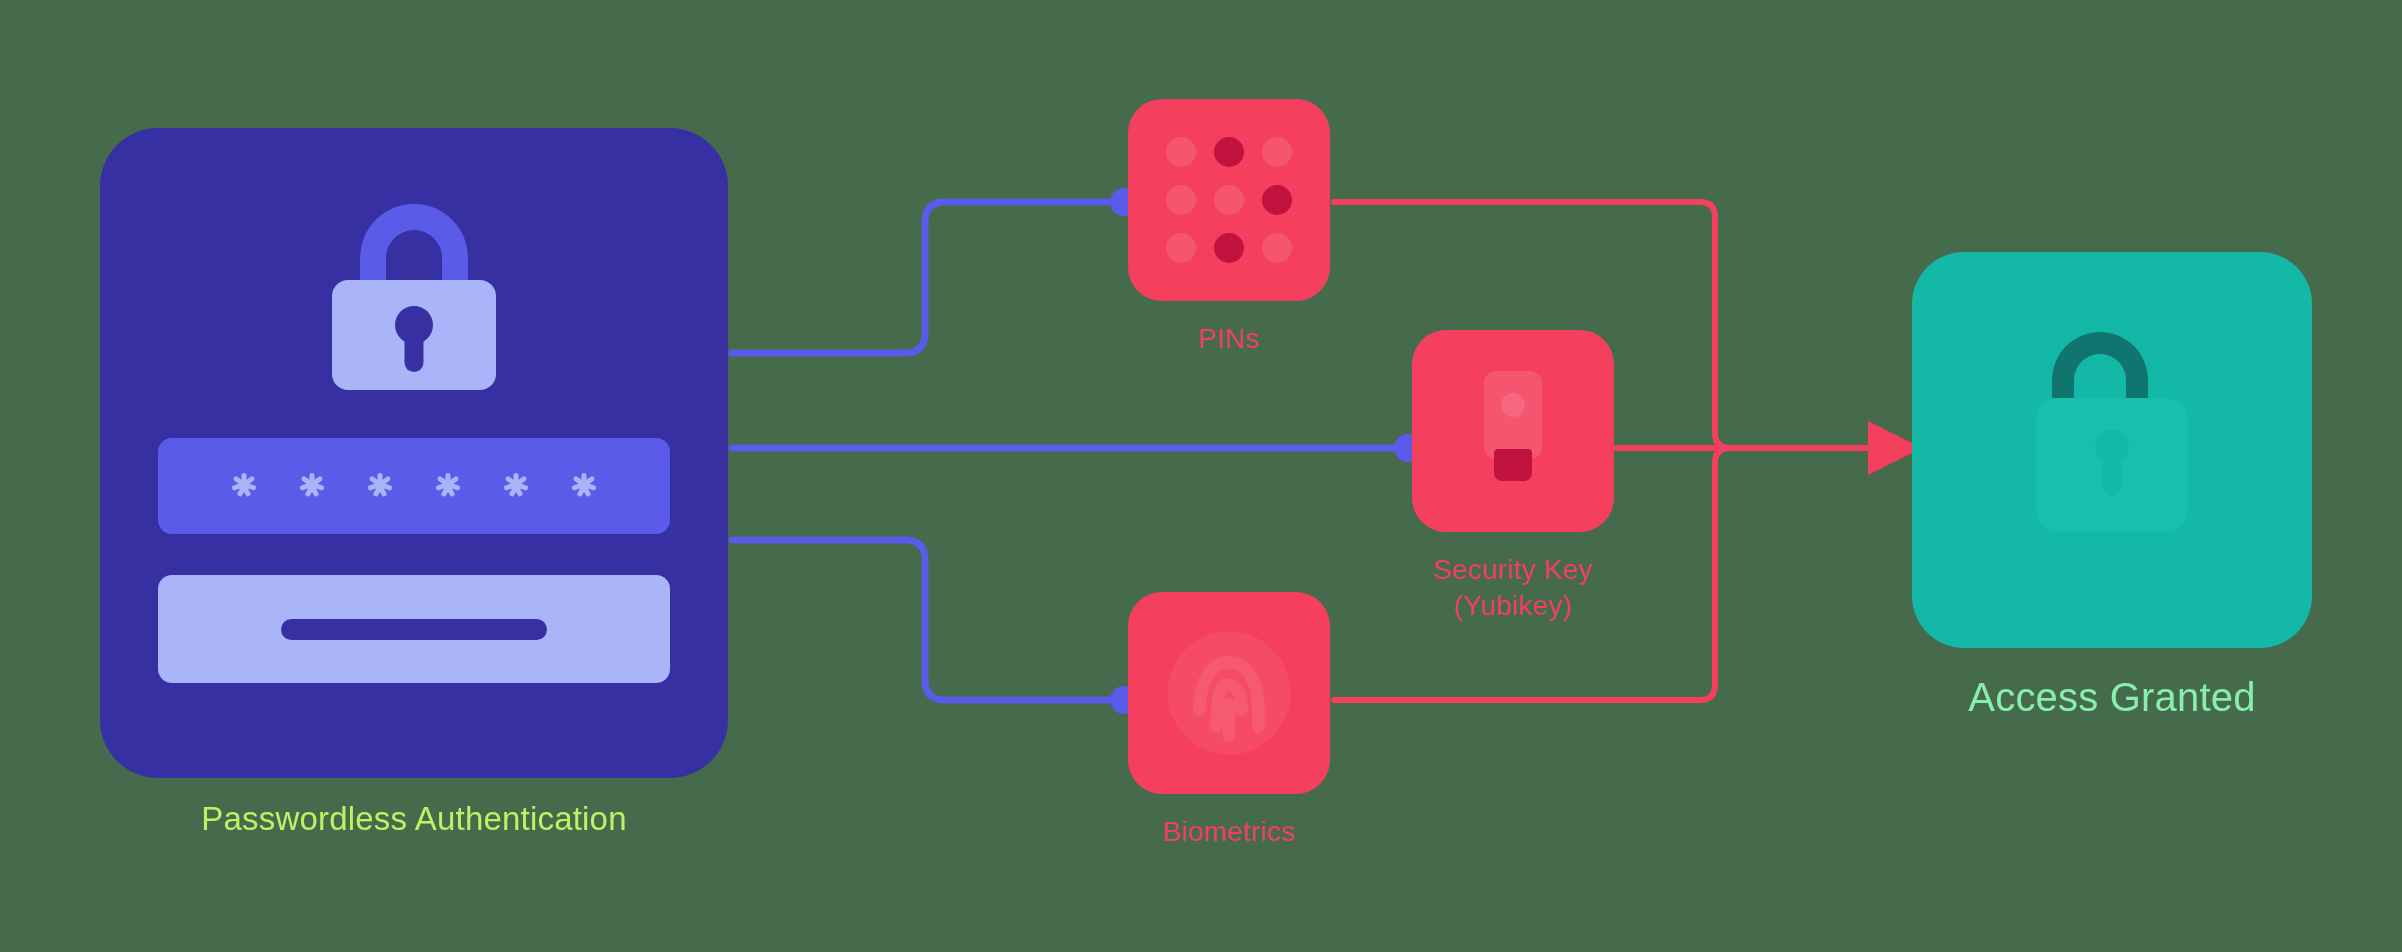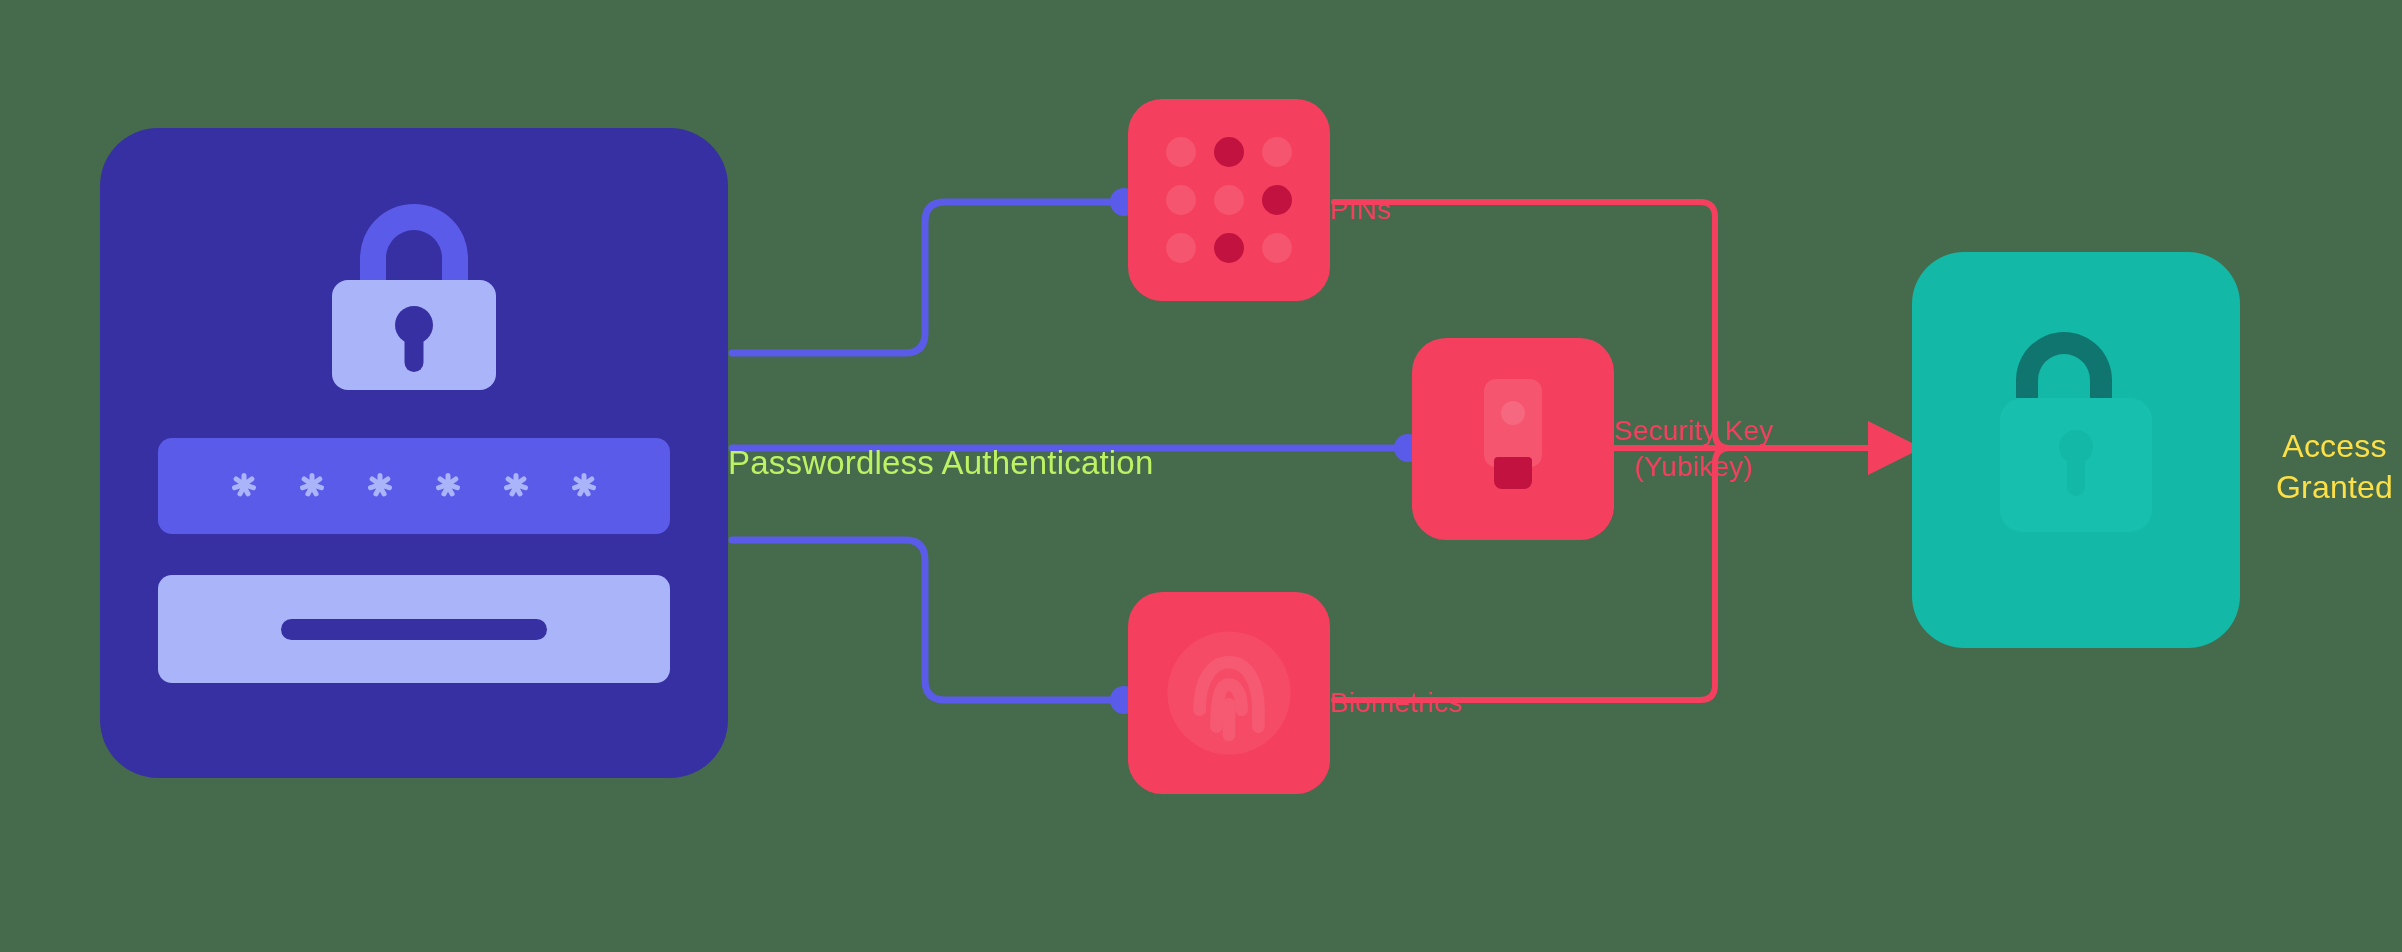--- a/index.html
+++ b/index.html
@@ -24,21 +24,21 @@
     left: 0; top: 0;
     width: 2402px;
     height: 952px;
     pointer-events: none;
   }
 
   
   .node {
     position: absolute;
     display: flex;
-    flex-direction: row;
+    flex-direction: column;
     align-items: center;
   }
   .card {
     position: relative;
     overflow: hidden;
   }
   .caption {
     margin-top: 20px;
     text-align: center;
     line-height: 1.28;
@@ -149,21 +149,21 @@
     width: 202px;
     height: 202px;
     background: #f43f5e;
     border-radius: 34px;
   }
   .method-caption {
     font-size: 28px;
     color: #f43f5e;
   }
   .pins-node   { left: 1128px; top: 99px; }
-  .seckey-node { left: 1412px; top: 338px; }
+  .seckey-node { left: 1412px; top: 330px; }
   .bio-node    { left: 1128px; top: 592px; justify-content: space-between; }
 
   
   .pin-grid {
     position: absolute;
     left: 50%;
     top: 50%;
     transform: translate(-50%, -50%);
     display: grid;
     grid-template-columns: repeat(3, 30px);
@@ -229,23 +229,23 @@
 
   
   .success-node { left: 1912px; top: 252px; }
   .success-card {
     width: 400px;
     height: 396px;
     background: #14b8a6;
     border-radius: 52px;
   }
   .success-caption {
-    font-size: 32px;
-    color: #fde047;
-    margin-top: 33px;
+    font-size: 40px;
+    color: #86efac;
+    margin-top: 24px;
   }
   .lock-open {
     position: absolute;
     left: 50%;
     transform: translateX(-50%);
     top: 80px;
     width: 152px;
     height: 200px;
   }
   .open-shackle {

